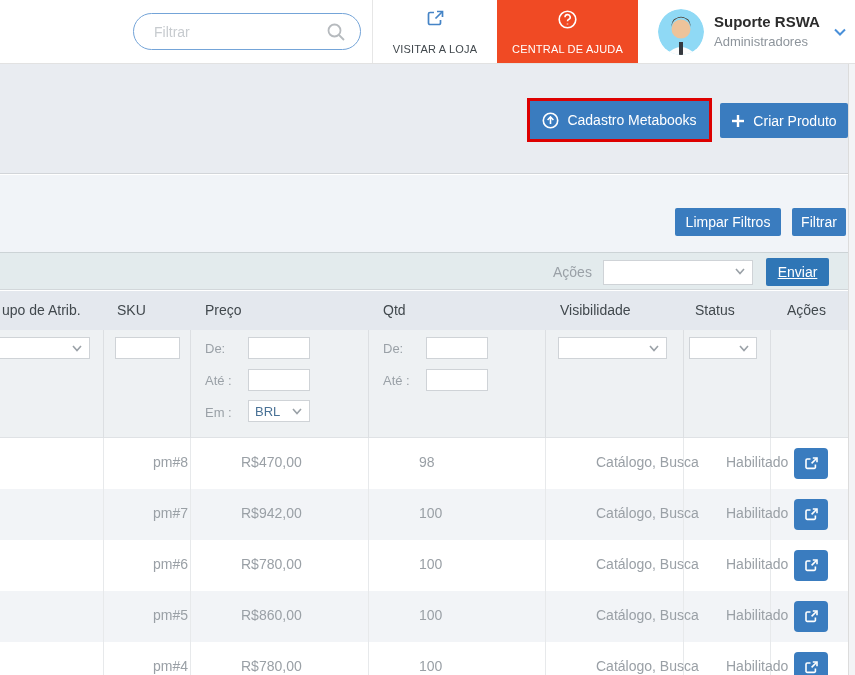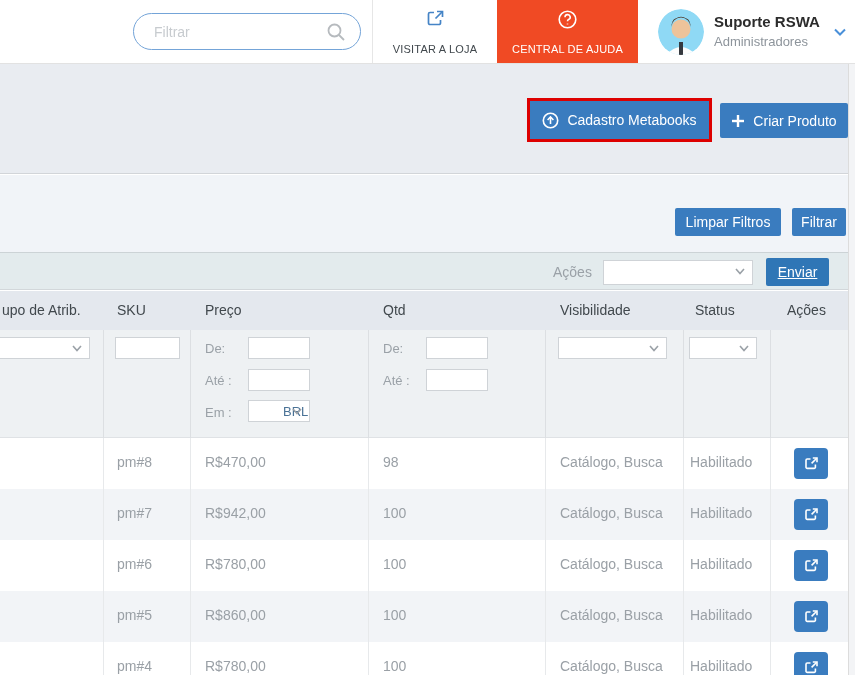--- a/index.html
+++ b/index.html
@@ -50,33 +50,33 @@
   .btn-filtrar { position:absolute; left:792px; top:208px; width:54px; height:28px; }
   .btn-enviar { position:absolute; left:766px; top:258px; width:63px; height:28px; background:#2f76b6;text-decoration:underline; }
 
   
   .actions-label { position:absolute; left:553px; top:264px; font-size:14px; color:#9aa1a7; }
   .mass-select { position:absolute; left:603px; top:260px; width:150px; height:25px; }
 
   
   .sel { position:relative; background:#fff; border:1px solid #cfd3d7; height:22px; }
   .sel .caret { position:absolute; right:6px; top:4px; color:#9aa1a7; }
-  .sel .sel-val { position:absolute; left:6px; top:3px; font-size:13px; color:#5b6167;margin-left:28px; }
+  .sel .sel-val { position:absolute; left:6px; top:3px; font-size:13px; color:#5b6167; }
   .tin { background:#fff; border:1px solid #cfd3d7; height:22px; width:62px;
     font-family:"Liberation Sans",sans-serif; font-size:13px; color:#555; padding:0 4px; outline:none; }
 
   
   .thead { position:absolute; left:0; top:291px; width:848px; height:39px; background:#e4e8ee; }
   .th { position:absolute; top:11px; font-size:14px; color:#41484d; white-space:nowrap; }
   .filter-row { position:absolute; left:0; top:330px; width:848px; height:108px; background:#eef1f3; border-bottom:1px solid #dfe2e5; }
   .fcol { position:absolute; top:0; height:108px; border-left:1px solid #dcdfe2; }
   .flabel { position:absolute; font-size:13px; color:#9aa1a7; }
   .row { position:absolute; left:0; width:848px; height:51px; background:#fff; }
   .row.alt { background:#f2f4f7; }
-  .row .cell { position:absolute; top:16px; font-size:14px; color:#9aa0a6; white-space:nowrap; }
+  .row .cell { position:absolute; top:16px; font-size:14px; color:#9aa0a6; white-space:nowrap;margin-left:36px; }
   .row .vline { position:absolute; top:0; width:1px; height:51px; background:#e7e9eb; }
   .open-btn { position:absolute; left:794px; top:10px; width:34px; height:31px; border-radius:4px;
     background:#3a7cbf; border:none; color:#fff; display:flex; align-items:center; justify-content:center; cursor:pointer; }
   svg { display:block; }
 </style>
 </head>
 <body>
 
 <div class="screen">
 

